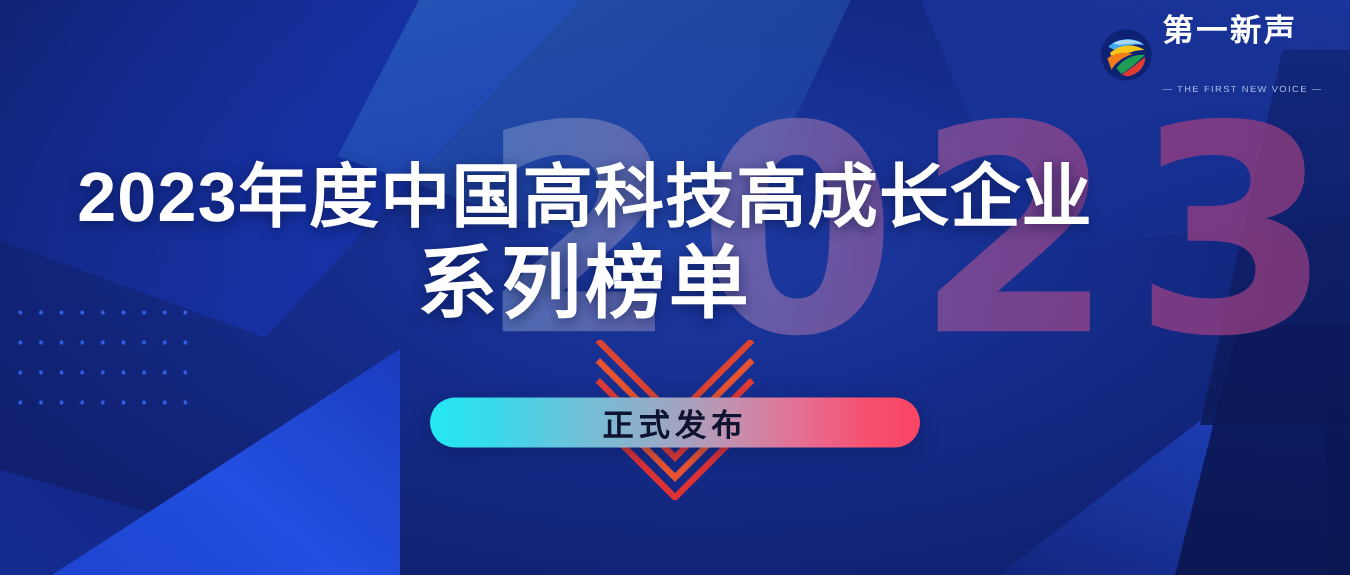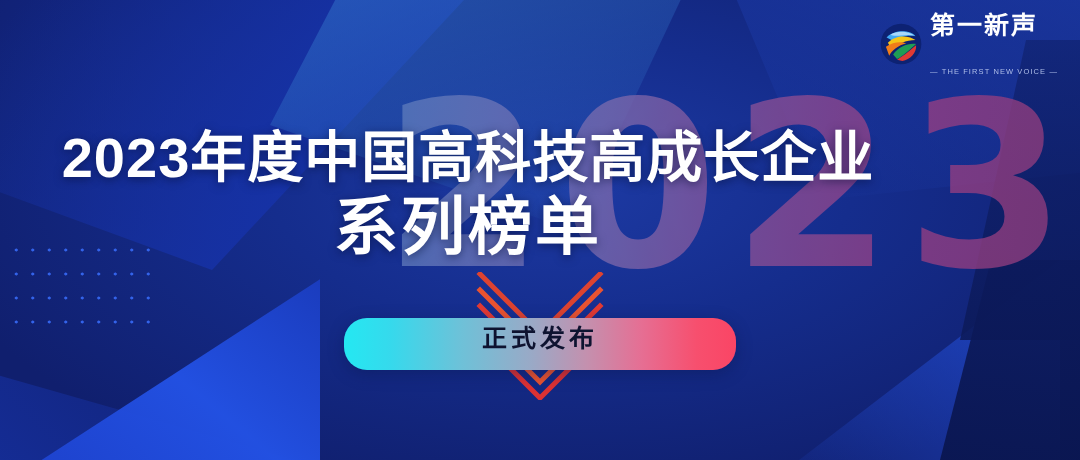--- a/index.html
+++ b/index.html
@@ -210,32 +210,33 @@
     white-space: nowrap;
   }
 
   
   .cta-pill {
     position: absolute;
     left: 50%;
     top: 318px;
     transform: translateX(-50%);
     width: 392px;
-    height: 52px;
+    height: 40px;
     border-radius: 23px;
     background: linear-gradient(90deg,
       #24e8f2 0%,
       #36d9ec 12%,
       #6ec1d8 30%,
       #9aa9c6 48%,
       #c490ae 62%,
       #e66e93 76%,
       #f74f6e 90%,
       #fa4565 100%);
     display: flex;
+    align-items: center;
     justify-content: center;
     z-index: 6;
     box-shadow: 0 4px 16px rgba(10,20,70,.35);
     cursor: pointer;
   }
   .cta-text {
     color: #0e1330;
     font-size: 25px;
     font-weight: 700;
     letter-spacing: 4px;

